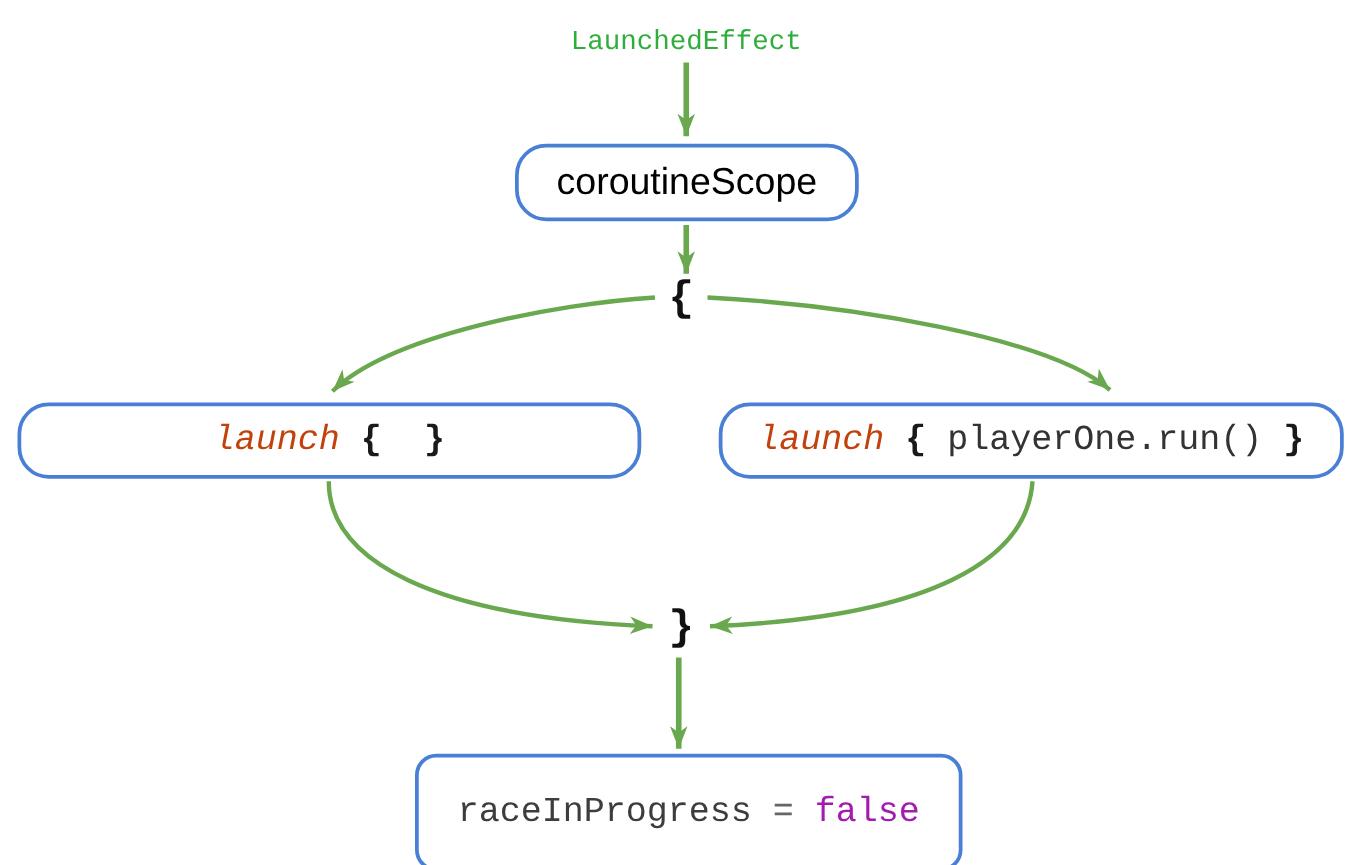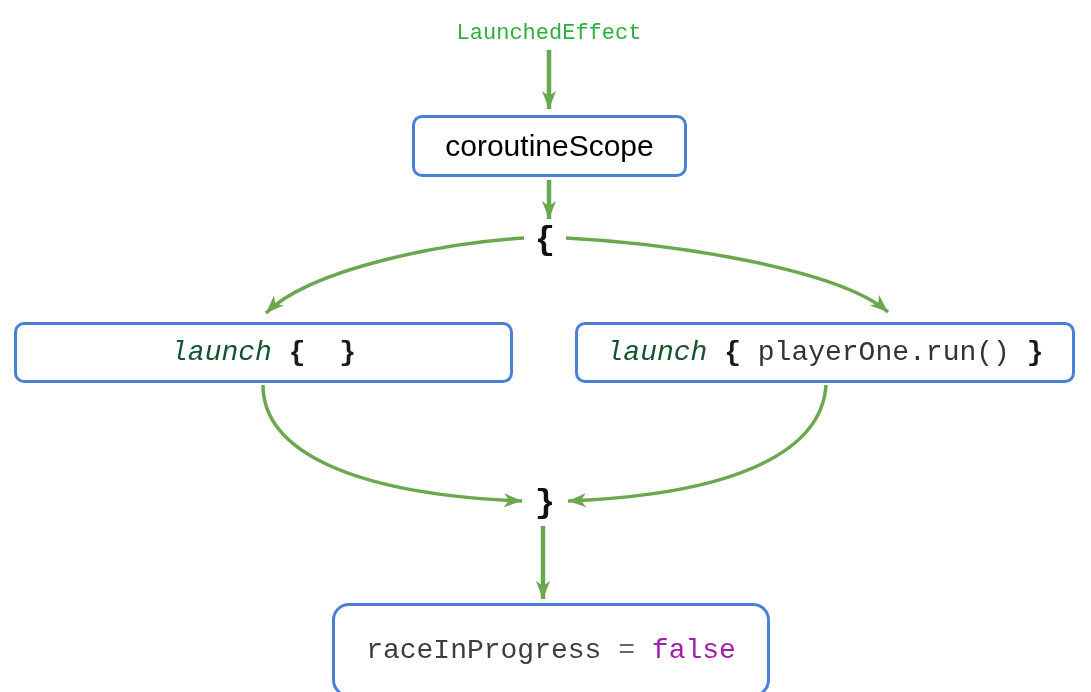--- a/index.html
+++ b/index.html
@@ -24,21 +24,21 @@
     font-family: "Liberation Mono", monospace;
     font-size: 22px;
     color: #2fae3d;
     letter-spacing: 0px;
     white-space: pre;
   }
 
   .node {
     box-sizing: border-box;
     border: 3px solid #4a7fd6;
-    border-radius: 10px;
+    border-radius: 25px;
     background: #ffffff;
   }
 
   .scope-node {
     left: 412px; top: 115px; width: 275px; height: 62px;
     font-family: "Liberation Sans", sans-serif;
     font-size: 30px;
     color: #000000;
   }
 
@@ -58,21 +58,21 @@
     font-size: 28px;
     color: #333333;
     white-space: pre;
     gap: 0px;
   }
   .launch-one-node { left: 14px;  top: 322px; width: 499px; height: 61px; }
   .launch-two-node { left: 575px; top: 322px; width: 500px; height: 61px; }
 
   .kw {
     font-style: italic;
-    color: #14532d;
+    color: #c2410c;
   }
   .code-brace {
     font-weight: 700;
     color: #1a1a1a;
   }
   .sp-1 { white-space: pre; }
 
   .result-node {
     left: 332px; top: 603px; width: 438px; height: 94px;
     border-radius: 17px;

